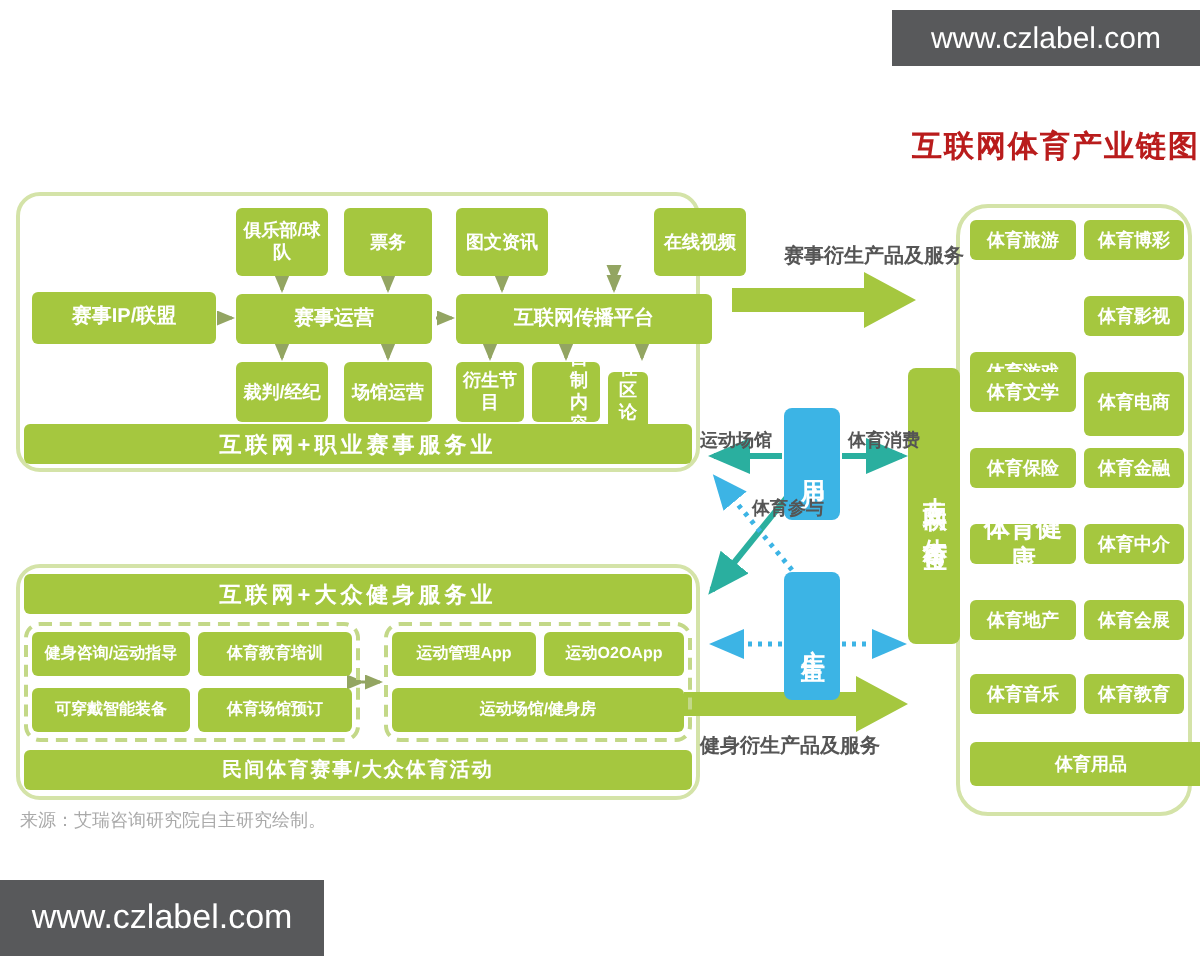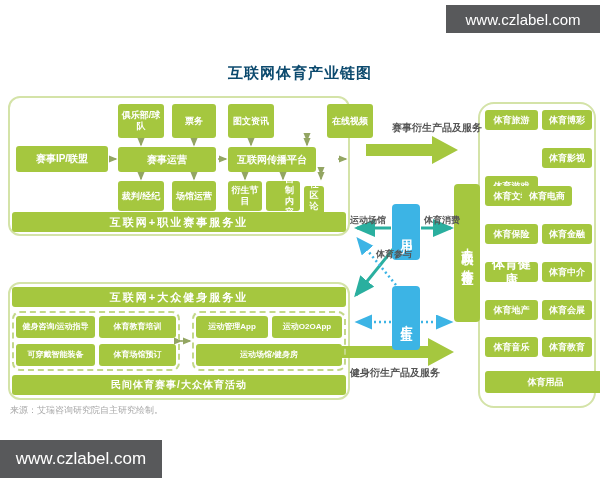--- a/index.html
+++ b/index.html
@@ -13,21 +13,21 @@
   .sub-border{position:absolute;box-sizing:border-box;border:2px dashed #c3d888;border-radius:8px;z-index:1;}
   .bar{position:absolute;box-sizing:border-box;background:#a5c73f;color:#fff;border-radius:3px;
        display:flex;align-items:center;justify-content:center;font-weight:bold;z-index:2;}
   .bluebox{position:absolute;box-sizing:border-box;background:#3cb4e5;color:#fff;border-radius:4px;
            display:flex;align-items:center;justify-content:center;font-weight:bold;z-index:3;
            writing-mode:vertical-rl;text-orientation:upright;letter-spacing:2px;font-size:12px;}
   .vbar{position:absolute;box-sizing:border-box;background:#a5c73f;color:#fff;border-radius:4px;
         display:flex;align-items:center;justify-content:center;font-weight:bold;z-index:3;
         writing-mode:vertical-rl;text-orientation:upright;font-size:12px;letter-spacing:1px;}
   .lbl{position:absolute;color:#555;font-weight:bold;z-index:4;white-space:nowrap;}
-  .title{position:absolute;left:0;top:64px;width:600px;text-align:center;color:#0c4a6e;
+  .title{position:absolute;left:0;top:64px;width:600px;text-align:right;color:#b91c1c;
          font-size:15px;font-weight:bold;z-index:2;letter-spacing:1px;}
   .wm{position:absolute;background:#58595b;color:#fff;display:flex;align-items:center;justify-content:center;z-index:6;}
   .src{position:absolute;left:10px;top:404px;font-size:9px;color:#a9a9a9;z-index:2;}
 </style>
 </head>
 <body>
 
 <div id="canvas">
 
   <div class="wm" style="left:446px;top:5px;width:154px;height:28px;font-size:15px;">www.czlabel.com</div>
@@ -88,21 +88,21 @@
   </svg>
 
   <div class="gbox" style="left:16px;top:146px;width:92px;height:26px;font-size:10px;">赛事IP/联盟</div>
   <div class="gbox" style="left:118px;top:104px;width:46px;height:34px;font-size:9px;">俱乐部/球队</div>
   <div class="gbox" style="left:172px;top:104px;width:44px;height:34px;font-size:9px;">票务</div>
   <div class="gbox" style="left:118px;top:147px;width:98px;height:25px;font-size:10px;">赛事运营</div>
   <div class="gbox" style="left:118px;top:181px;width:46px;height:30px;font-size:9px;">裁判/经纪</div>
   <div class="gbox" style="left:172px;top:181px;width:44px;height:30px;font-size:9px;">场馆运营</div>
   <div class="gbox" style="left:228px;top:104px;width:46px;height:34px;font-size:9px;">图文资讯</div>
   <div class="gbox" style="left:284px;top:104px;width:46px;height:34px;font-size:9px;margin-left:43px;">在线视频</div>
-  <div class="gbox" style="left:228px;top:147px;width:88px;height:25px;font-size:10px;">互联网传播平台</div>
+  <div class="gbox" style="left:228px;top:147px;width:128px;height:25px;font-size:10px;">互联网传播平台</div>
   <div class="gbox" style="left:228px;top:181px;width:34px;height:30px;font-size:9px;">衍生节目</div>
   <div class="gbox" style="left:266px;top:181px;width:34px;height:30px;font-size:9px;padding-left:15px;">自制内容</div>
   <div class="gbox" style="left:304px;top:186px;width:20px;height:30px;font-size:9px;">社区论坛</div>
   <div class="bar" style="left:12px;top:212px;width:334px;height:20px;font-size:11px;letter-spacing:2px;">互联网+职业赛事服务业</div>
 
   <div class="bluebox" style="left:392px;top:204px;width:28px;height:56px;">用户</div>
   <div class="bluebox" style="left:392px;top:286px;width:28px;height:64px;">广告主</div>
   <div class="lbl" style="left:350px;top:214px;font-size:9px;">运动场馆</div>
   <div class="lbl" style="left:424px;top:214px;font-size:9px;">体育消费</div>
   <div class="lbl" style="left:376px;top:248px;font-size:9px;">体育参与</div>
@@ -122,21 +122,21 @@
   <div class="gbox" style="left:196px;top:344px;width:146px;height:22px;font-size:8px;text-align:center;">运动场馆/健身房</div>
   <div class="bar" style="left:12px;top:375px;width:334px;height:20px;font-size:10px;letter-spacing:1px;">民间体育赛事/大众体育活动</div>
 
   <div class="vbar" style="left:454px;top:184px;width:26px;height:138px;">互联网+体育衍生</div>
 
   <div class="gbox" style="left:485px;top:110px;width:53px;height:20px;font-size:9px;">体育旅游</div>
   <div class="gbox" style="left:542px;top:110px;width:50px;height:20px;font-size:9px;">体育博彩</div>
   <div class="gbox" style="left:485px;top:148px;width:53px;height:20px;font-size:9px;margin-top:28px;">体育游戏</div>
   <div class="gbox" style="left:542px;top:148px;width:50px;height:20px;font-size:9px;">体育影视</div>
   <div class="gbox" style="left:485px;top:186px;width:53px;height:20px;font-size:9px;">体育文学</div>
-  <div class="gbox" style="left:522px;top:186px;width:50px;height:20px;font-size:9px;">体育电商</div>
+  <div class="gbox" style="left:542px;top:186px;width:50px;height:32px;font-size:9px;font-family:Liberation Mono, monospace;">体育电商</div>
   <div class="gbox" style="left:485px;top:224px;width:53px;height:20px;font-size:9px;">体育保险</div>
   <div class="gbox" style="left:542px;top:224px;width:50px;height:20px;font-size:9px;">体育金融</div>
   <div class="gbox" style="left:485px;top:262px;width:53px;height:20px;font-size:13px;">体育健康</div>
   <div class="gbox" style="left:542px;top:262px;width:50px;height:20px;font-size:9px;">体育中介</div>
   <div class="gbox" style="left:485px;top:300px;width:53px;height:20px;font-size:9px;">体育地产</div>
   <div class="gbox" style="left:542px;top:300px;width:50px;height:20px;font-size:9px;">体育会展</div>
   <div class="gbox" style="left:485px;top:337px;width:53px;height:20px;font-size:9px;">体育音乐</div>
   <div class="gbox" style="left:542px;top:337px;width:50px;height:20px;font-size:9px;">体育教育</div>
   <div class="gbox" style="left:485px;top:371px;width:121px;height:22px;font-size:9px;">体育用品</div>
 

